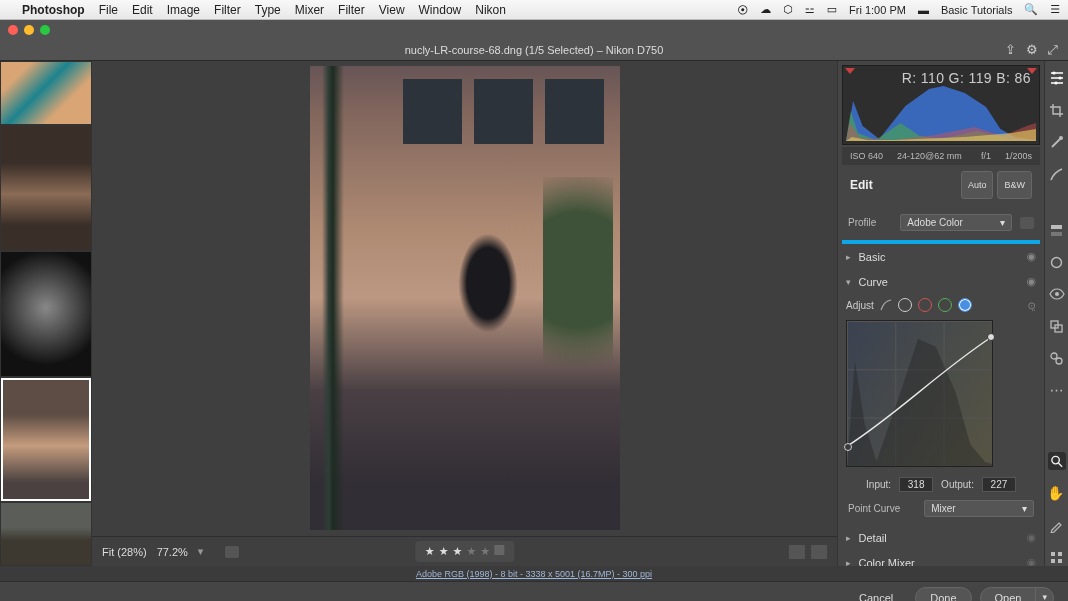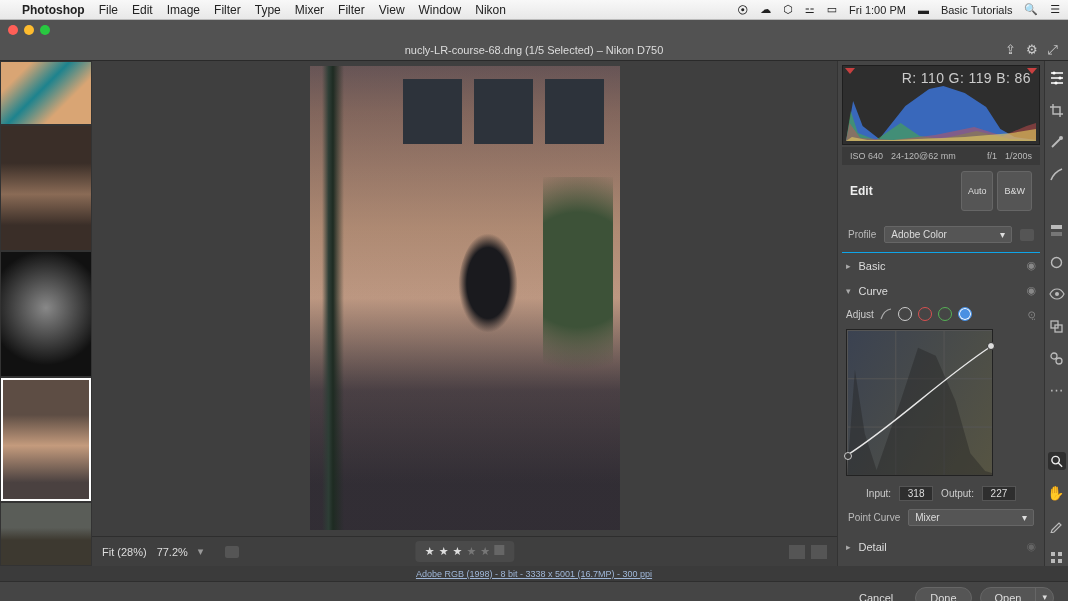--- a/index.html
+++ b/index.html
@@ -62,29 +62,29 @@
     .view-toggle span { width:16px; height:14px; background:#555; display:inline-block; }
     
     
     .right-panel { width:207px; background:#454545; display:flex; flex-direction:column; border-left:1px solid #333;}
     .histogram-box { height:80px; margin:4px 4px 0 4px; background:#2e2e2e; position:relative; border:1px solid #1e1e1e;}
     .histogram { position:absolute; left:3px; right:3px; bottom:3px; height:60px; overflow:hidden; }
     .hist-svg { width:100%; height:100%; display:block; }
     .clip-triangle { position:absolute; top:2px; width:0;height:0;border-left:5px solid transparent;border-right:5px solid transparent;border-top:6px solid #c84040; }
     .clip-triangle.left{ left:2px } .clip-triangle.right{ right:2px }
     .rgb-readout { position:absolute; top:4px; right:8px; color:#ccc; font-size:14px; letter-spacing:0.4px; }
-    .iso-bar { height:18px; background:#3a3a3a; font-size:9px; color:#bbb; display:flex; align-items:center; gap:8px; padding:0 8px; margin:2px 4px 0 4px;}
+    .iso-bar { height:18px; background:#3a3a3a; font-size:9px; color:#bbb; display:flex; align-items:center; gap:14px; padding:0 8px; margin:2px 4px 0 4px;}
     .scroll-panels { flex:1; overflow:hidden; padding:0 4px; }
-    .panel-section { padding:6px 6px; border-bottom:1px solid #0ea5e9; }
+    .panel-section { padding:6px 6px; border-bottom:4px solid #0ea5e9; }
     .edit-header { display:flex; align-items:center; padding:6px 8px; }
     .edit-header .title { font-weight:600; color:#eee; font-size:12px; }
     .edit-header .auto-bw { margin-left:auto; display:flex; gap:4px; align-items:center; }
-    .pill { background:#555; color:#ddd; padding:14px 6px; border-radius:3px; font-size:9px; border:1px solid #666; }
+    .pill { background:#555; color:#ddd; padding:8px 6px; border-radius:3px; font-size:9px; border:1px solid #666; }
     .profile-row, .row { display:flex; align-items:center; gap:8px; padding:3px 0; font-size:10px; color:#bbb;}
-    .select { background:#555; color:#ddd; border:1px solid #666; padding:2px 6px; font-size:10px; border-radius:2px; flex:1; display:flex; justify-content:space-between; }
+    .select { background:#555; color:#ddd; border:1px solid #666; padding:2px 6px; font-size:10px; border-radius:2px; flex:1; display:flex; justify-content:space-between;margin-left:16px; }
     .small-ic { width:14px; height:12px; background:#555; border-radius:2px; display:inline-block; }
     .panel-heading { display:flex; align-items:center; padding:6px 4px; color:#ddd; font-size:11px; gap:8px;}
     .panel-heading .chev { font-size:9px; color:#aaa;}
     .panel-heading .eye { margin-left:auto; color:#888; font-size:11px; }
     
     .adjust-row { display:flex; align-items:center; gap:6px; padding:4px 4px; font-size:10px;}
     .curve-channel { width:14px; height:14px; border-radius:50%; border:1.5px solid #888; }
     .curve-channel.rgb{ border-color:#ccc } .curve-channel.r{ border-color:#d85050 } .curve-channel.g{border-color:#55b055} .curve-channel.b{border-color:#4a90e2; background:#4a90e2; box-shadow:0 0 0 1px #fff inset;}
     .pen-ic { width:12px; height:12px; color:#aaa; }
     .tat { margin-left:auto; color:#888; }

